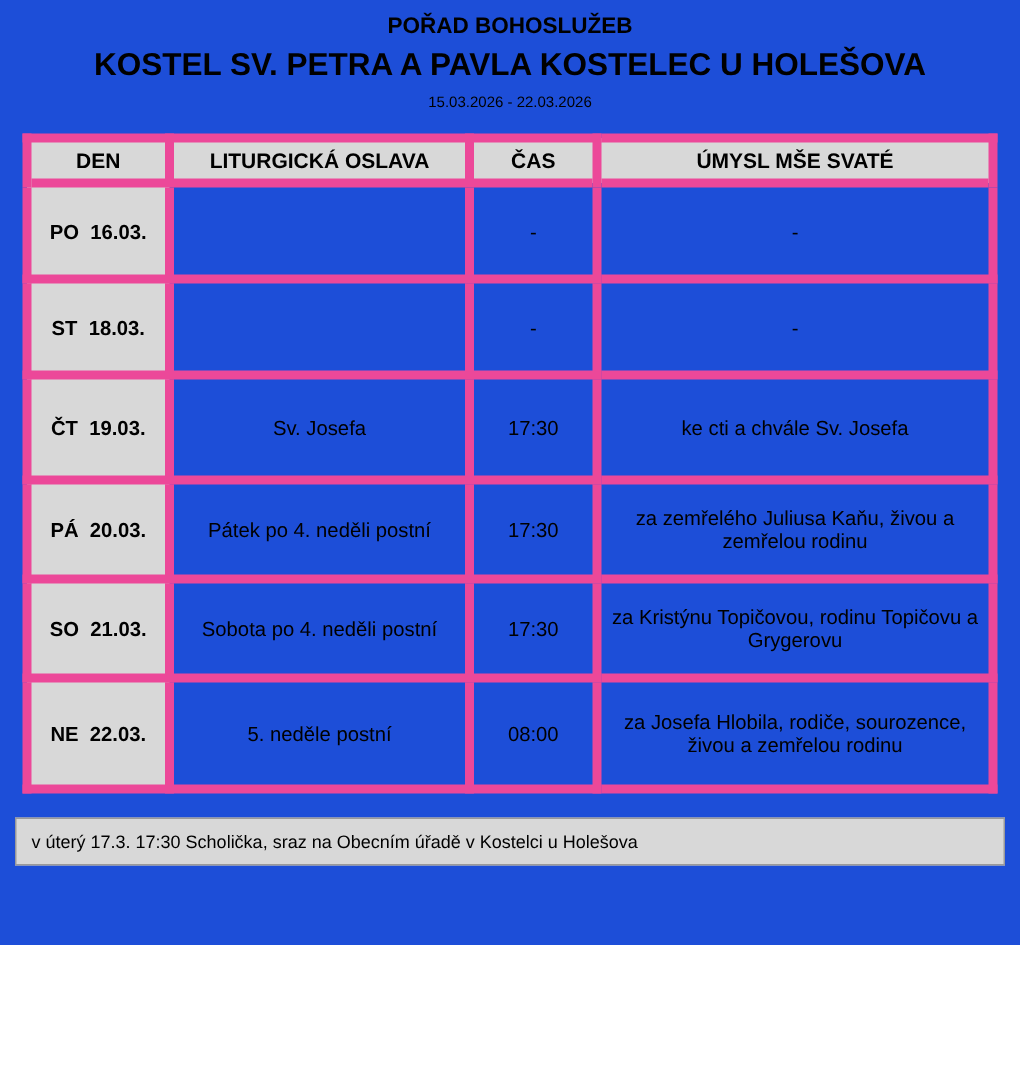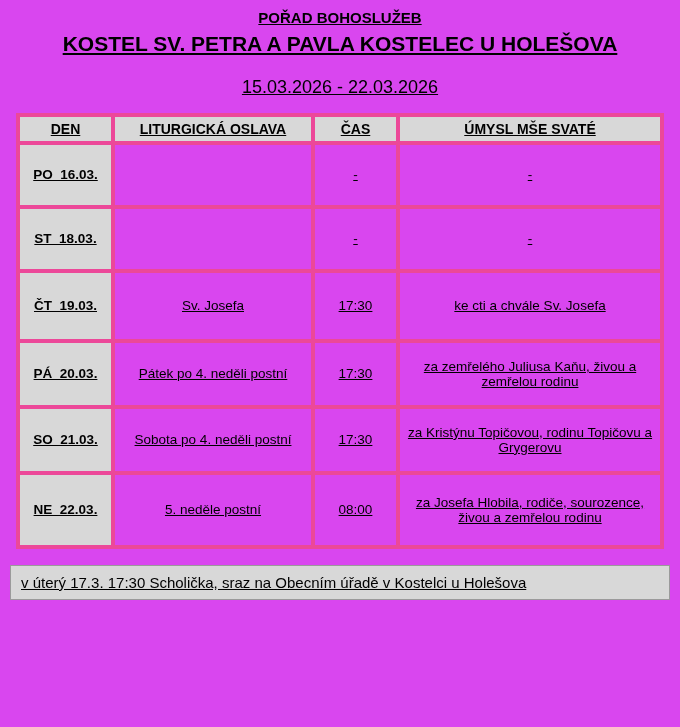--- a/index.html
+++ b/index.html
@@ -4,40 +4,39 @@
 <style>
   html, body {
     margin: 0;
     padding: 0;
     background: #ffffff;
     font-family: "Liberation Sans", "DejaVu Sans", sans-serif;
     color: #000000;
   }
   .page {
     width: 680px;
-    height: 727px;
+    height: 630px;
     box-sizing: border-box;
     padding-top: 8px;
-    background: #d946ef;
+    background: #1d4ed8;
     overflow: hidden;
-    text-decoration: underline;
   }
   .doc-header { text-align: center; line-height: 1.35; }
   .doc-title { font-size: 15px; font-weight: bold; }
   .doc-subtitle { font-size: 21px; font-weight: bold; margin-top: 2px; }
-  .doc-daterange { font-size: 18px; font-weight: normal; margin-top: 16px; }
+  .doc-daterange { font-size: 10px; font-weight: normal; margin-top: 3px; }
 
   table.schedule {
     border-collapse: collapse;
     margin: 14px auto 0 auto;
     width: 644px;
     table-layout: fixed;
   }
   table.schedule th, table.schedule td {
-    border: 4px solid #ec4899;
+    border: 6px solid #ec4899;
     padding: 2px 6px;
     font-size: 13.5px;
     text-align: center;
     vertical-align: middle;
     word-wrap: break-word;
   }
   table.schedule { border: 2px solid #000000; }
   table.schedule thead th {
     background: #d8d8d8;
     font-weight: bold;
@@ -68,21 +67,21 @@
   tr.r6 { height: 66px; padding-left: 48px; }
   tr.r7 { height: 74px; }
 
   .footer-bar {
     margin: 16px auto 0 auto;
     width: 660px;
     box-sizing: border-box;
     background: #d8d8d8;
     border: 1px solid #9a9a9a;
     padding: 8px 10px;
-    font-size: 15px;
+    font-size: 12px;
     text-align: left;
   }
 </style>
 </head>
 <body>
 
 <div class="page">
 
   <div class="doc-header">
     <div class="doc-title">POŘAD BOHOSLUŽEB</div>

